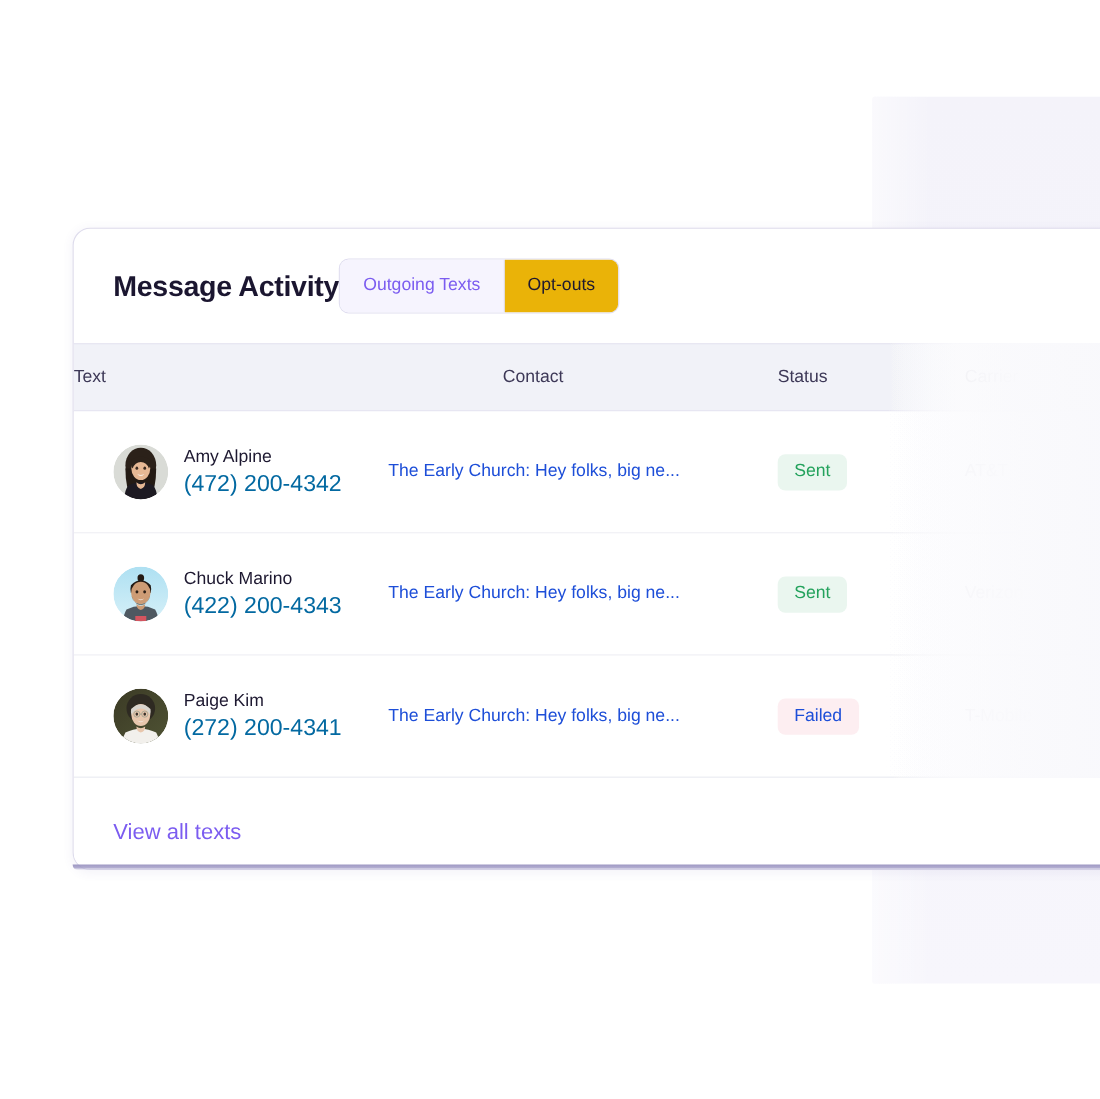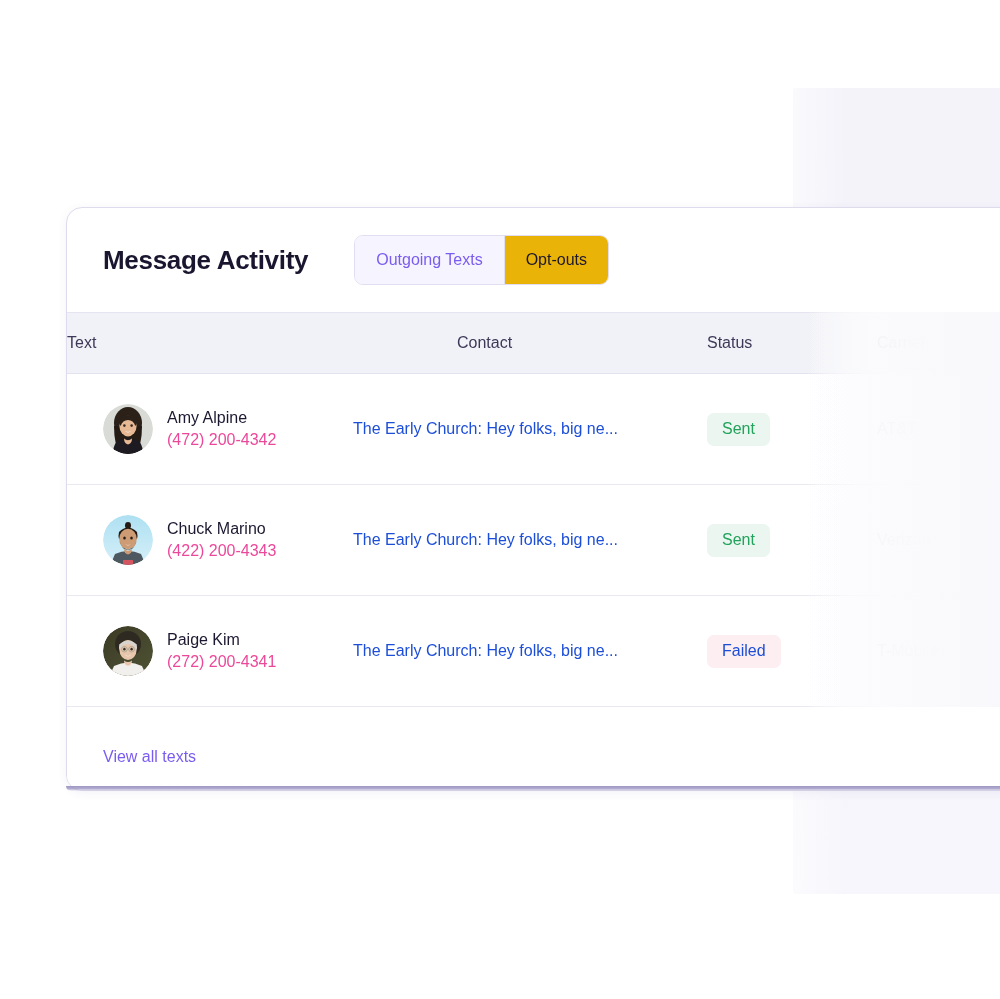--- a/index.html
+++ b/index.html
@@ -71,21 +71,20 @@
   }
   .title {
     font-size: 26px;
     font-weight: 700;
     color: #1b1630;
     letter-spacing: -0.3px;
     line-height: 1;
   }
 
   .toggle {
-    margin-left: 46px;
     display: inline-flex;
     border: 1px solid #e0def0;
     border-radius: 9px;
     overflow: hidden;
     height: 50px;
     background: #ffffff;
   }
   .toggle-btn {
     display: flex;
     align-items: center;
@@ -149,22 +148,22 @@
   }
   .avatar svg { display: block; width: 50px; height: 50px; }
 
   .contact-meta { display: flex; flex-direction: column; gap: 4px; }
   .contact-name {
     font-size: 16px;
     color: #1d1830;
     line-height: 1.1;
   }
   .contact-phone {
-    font-size: 16px;
-    color: #ec4899;
+    font-size: 21px;
+    color: #0369a1;
     line-height: 1.1;
   }
 
   .msg-text {
     font-size: 16px;
     color: #1d4ed8;
     line-height: 1.2;
     white-space: nowrap;
   }
 
@@ -201,21 +200,21 @@
 
   
   .card-foot {
     height: 100px;
     display: flex;
     align-items: center;
     padding-left: 36px;
     background: #ffffff;
   }
   .view-all {
-    font-size: 16px;
+    font-size: 20px;
     color: #7b5cf0;
     text-decoration: none;
     line-height: 1;
     cursor: pointer;
   }
 </style>
 </head>
 <body>
 
 <div id="stage">

